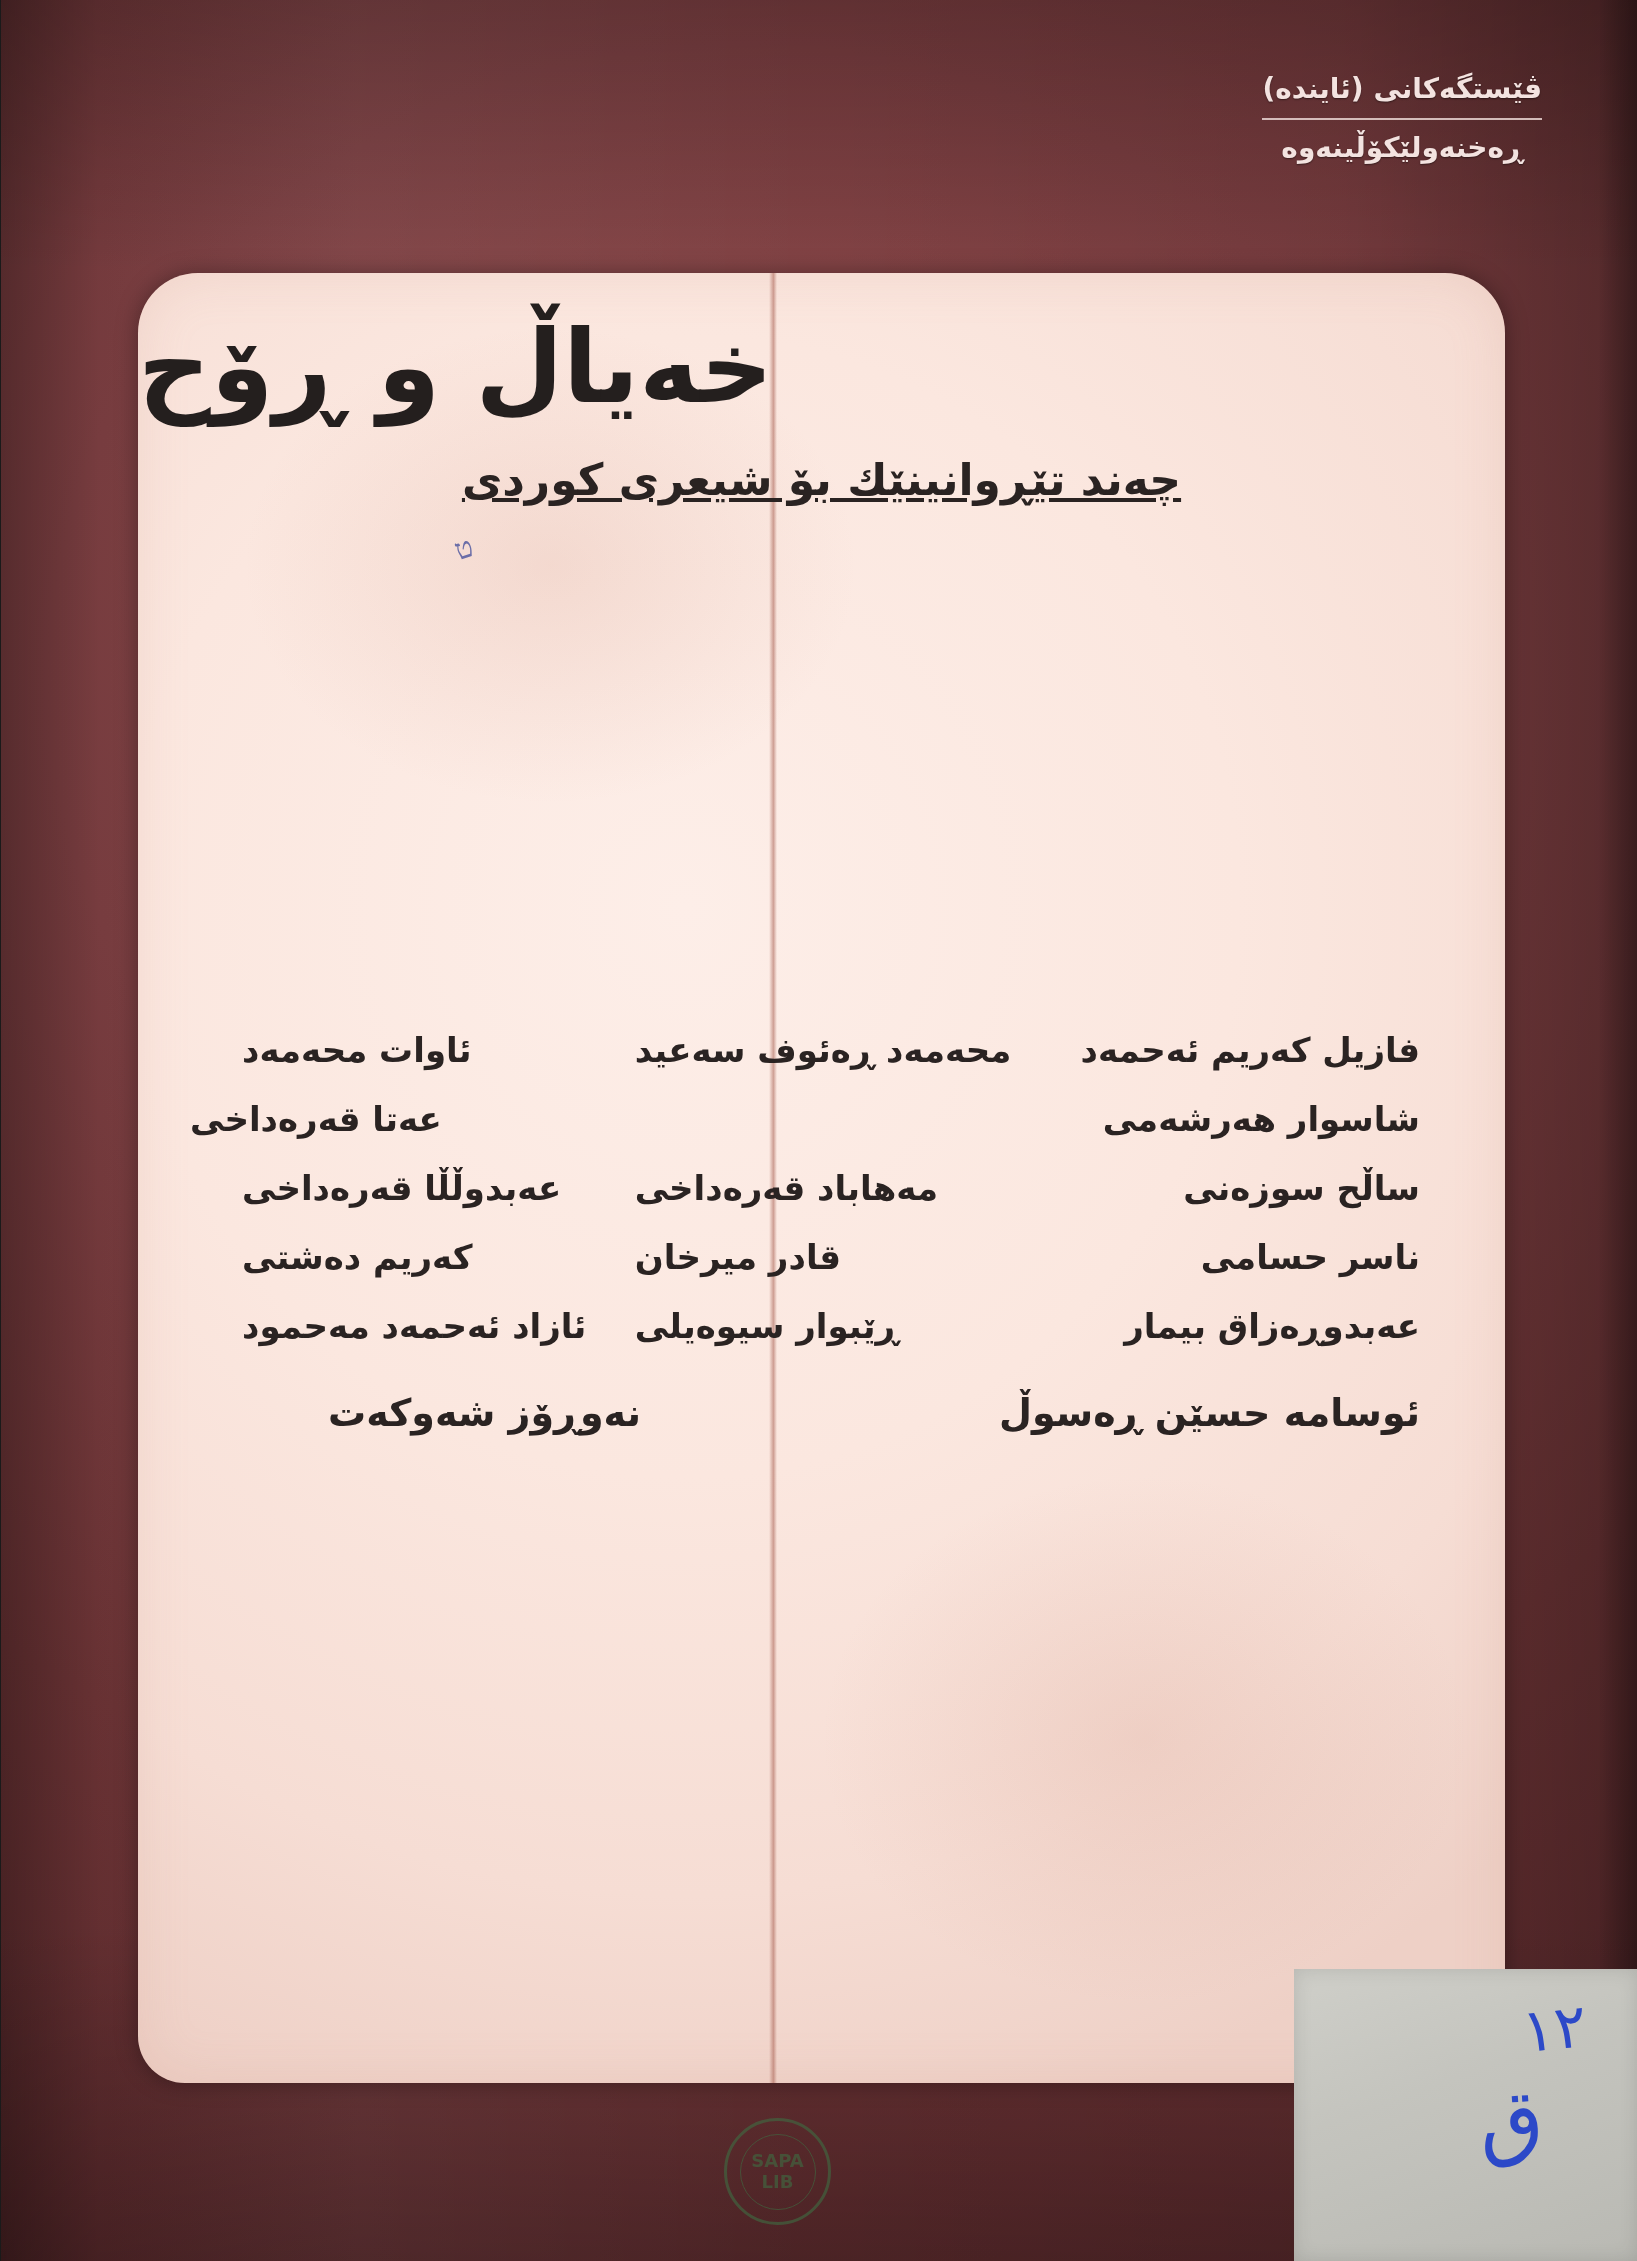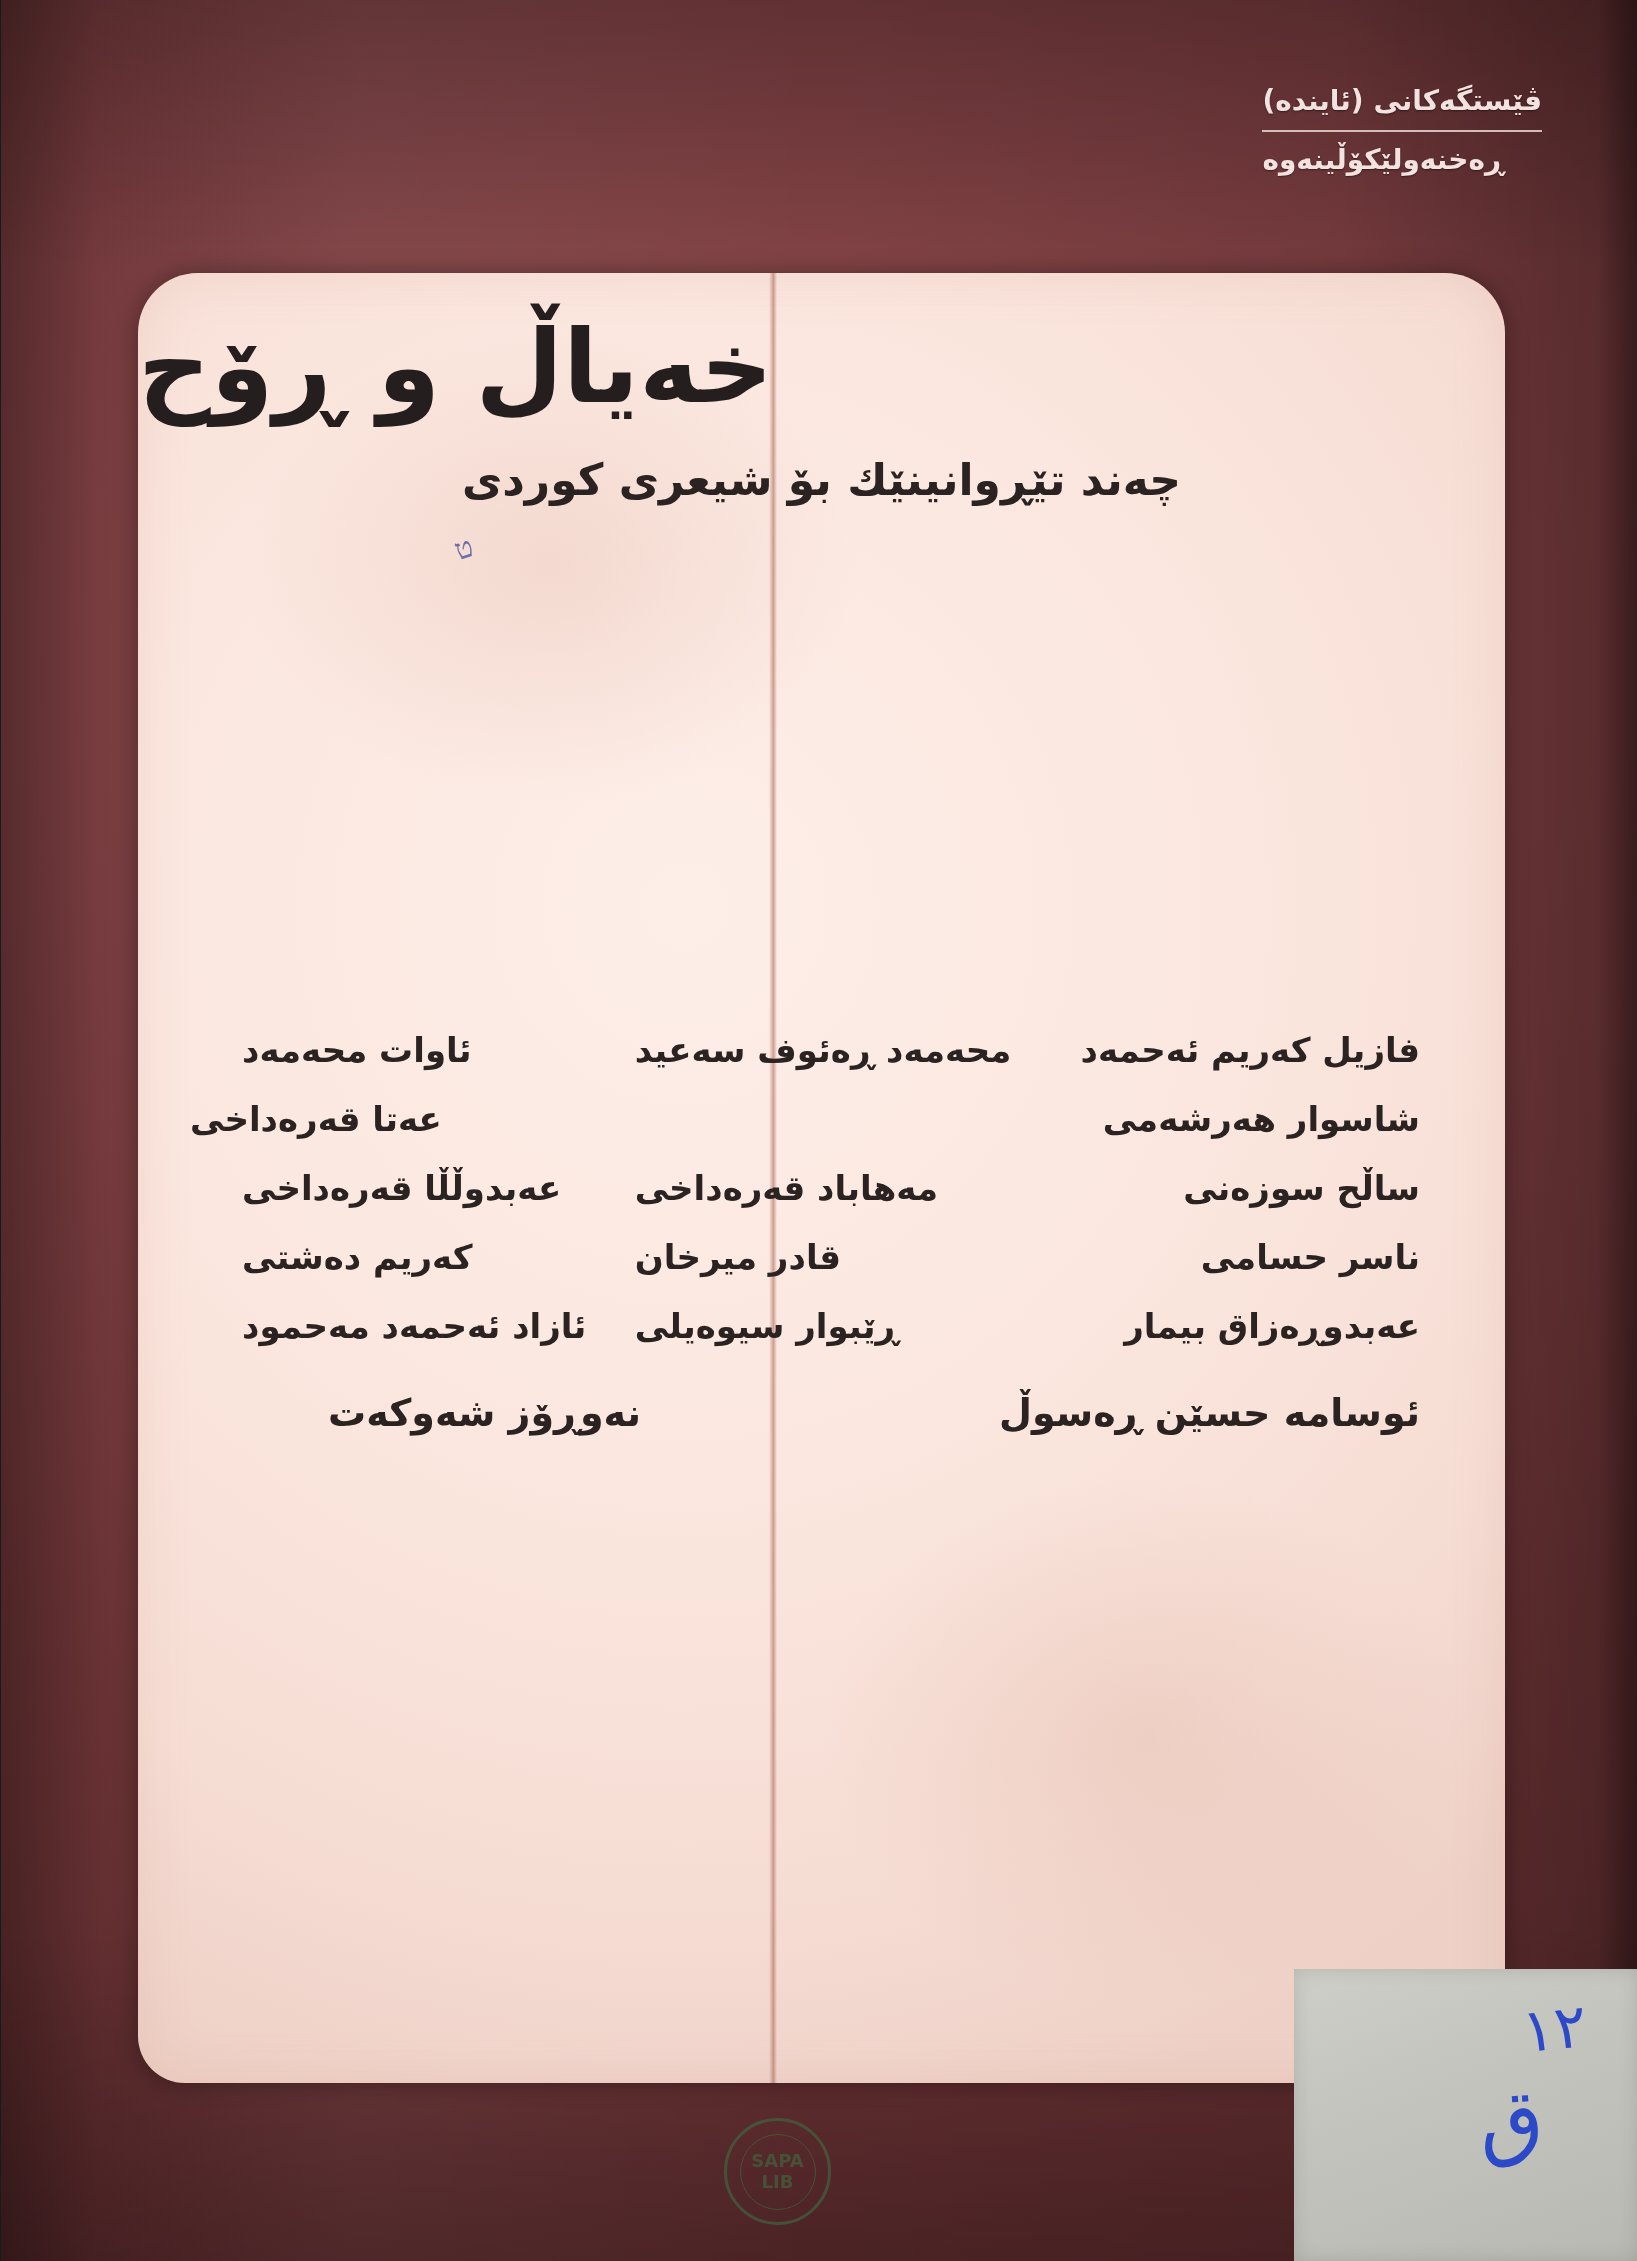--- a/index.html
+++ b/index.html
@@ -37,23 +37,23 @@
     position: absolute;
     inset: 0;
     background:
       linear-gradient(180deg, rgba(0,0,0,0.22) 0%, rgba(0,0,0,0.0) 12%, rgba(0,0,0,0.0) 85%, rgba(0,0,0,0.25) 100%);
     pointer-events: none;
   }
 
   
   .imprint {
     position: absolute;
-    top: 79px;
+    top: 67px;
     right: 96px;
-    text-align: left;
+    text-align: center;
     color: #f3e3e0;
     line-height: 1.55;
     z-index: 4;
     text-shadow: 0 0.9px 1.7px rgba(0,0,0,0.45);
   }
   .imprint .line1 {
     font-size: 28px;
     font-weight: 700;
     letter-spacing: 0.4px;
   }
@@ -125,20 +125,21 @@
   .title-sub {
     position: absolute;
     top: 176px;
     left: 0;
     right: 0;
     text-align: center;
     font-size: 44px;
     font-weight: 700;
     color: #2a2322;
     line-height: 1.4;
+    text-decoration: underline;
   }
   .doodle {
     position: absolute;
     top: 258px;
     right: 1032px;
     font-size: 29px;
     color: #6b6ea8;
     transform: rotate(-18deg);
     font-family: "DejaVu Serif", serif;
   }

